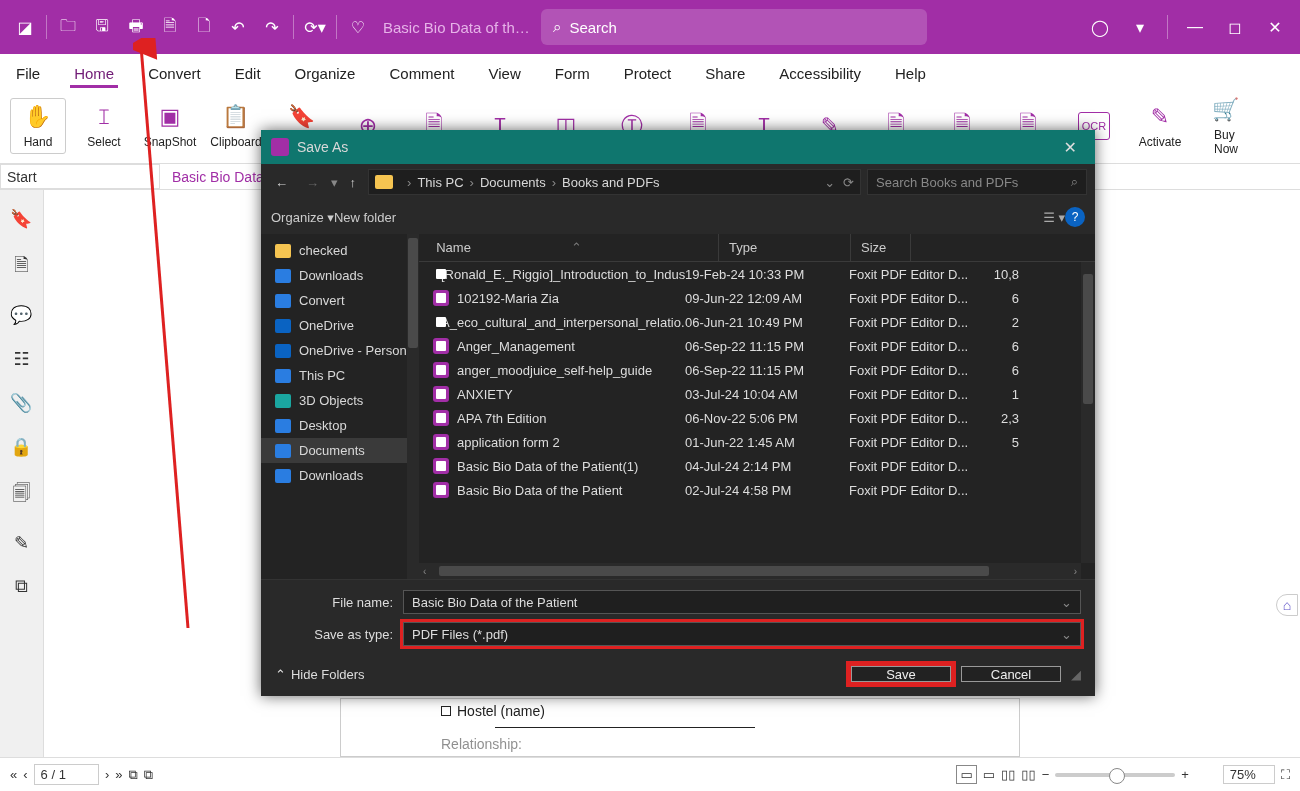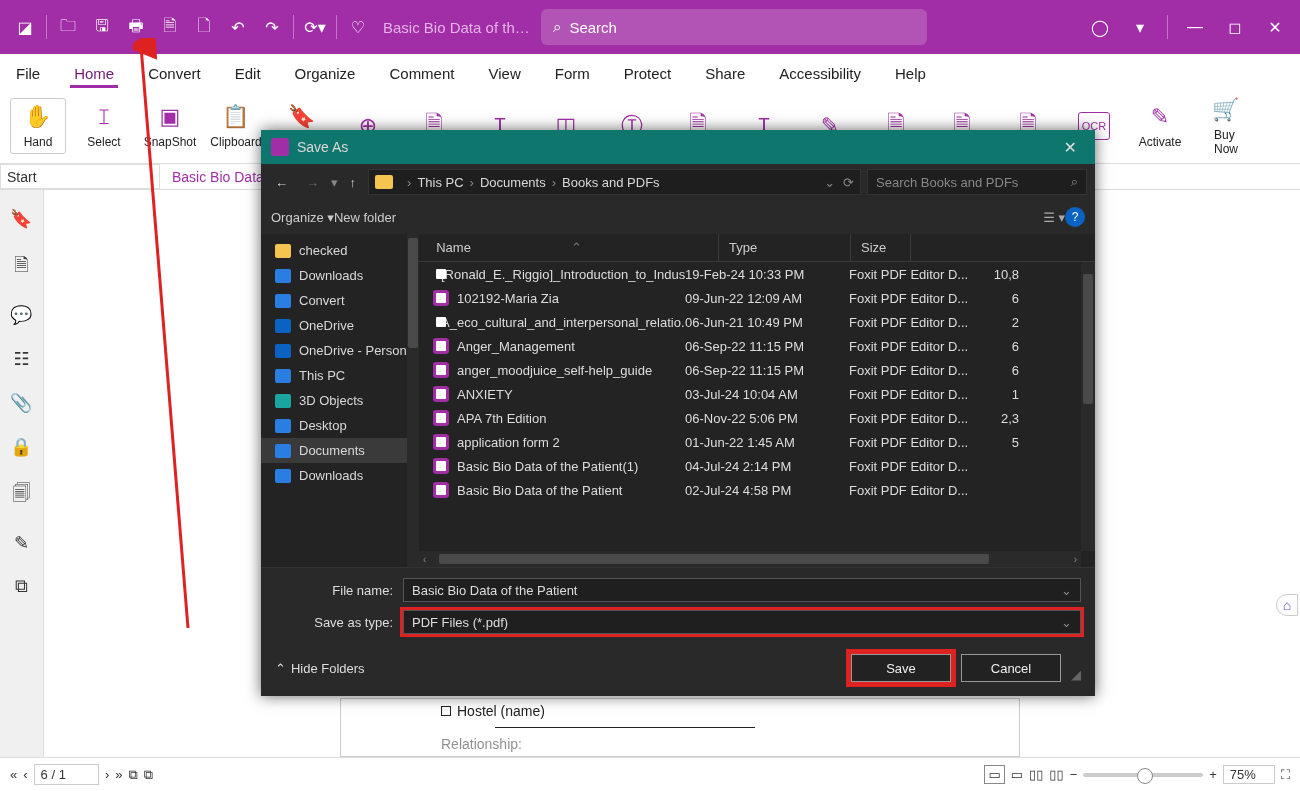--- a/index.html
+++ b/index.html
@@ -69,21 +69,21 @@
 .fl-scroll-h span{ color:#888; font-size:10px; position:relative; z-index:2;}
 .dlg-bottom { padding:10px 14px; display:flex; flex-direction:column; gap:8px; border-top:1px solid #333; background:#292929;}
 .dlg-bottom .row{ display:flex; align-items:center; gap:10px;}
 .dlg-bottom .lbl{ width:118px; text-align:right; font-size:13px; color:#ddd;}
 .dlg-bottom .fld{ flex:1; height:24px; background:#1f1f1f; border:1px solid #555; padding:0 8px; color:#ddd; font-size:13px; display:flex; align-items:center; justify-content:space-between;}
 .dlg-bottom .fld.red-outline{ outline:3px solid #de2121; }
 .dlg-bottom .settings-btn{ width:160px; height:26px; border:1px solid #444; color:#888; background:#2a2a2a; display:flex; align-items:center; justify-content:center; font-size:13px; margin-left:128px;}
 .dlg-footer{ display:flex; align-items:center; padding:10px 14px 14px; gap:10px;}
 .dlg-footer .hide{ display:flex; align-items:center; gap:5px; color:#ddd; font-size:13px;}
 .dlg-footer .spacer{flex:1;}
-.dlg-footer .btn{ width:100px; height:28px; border:1px solid #999; background:#222; color:#eee; display:flex; align-items:center; justify-content:center; font-size:13px;}
+.dlg-footer .btn{ width:100px; height:16px; border:1px solid #999; background:#222; color:#eee; display:flex; align-items:center; justify-content:center; font-size:13px;}
 .dlg-footer .btn.save{ outline:5px solid #de2121; }
 
 .arrow-svg { position:absolute; left:133px; top:38px; width:70px; height:610px; pointer-events:none; }
 .float-help { position:absolute; right:2px; top:594px; width:22px; height:22px; border-radius:11px 0 0 11px; background:#fff; border:1px solid #ccc; display:flex; align-items:center; justify-content:center; color:#5a4ec7; font-size:14px;}
 </style>
 </head>
 <body>
 
 <div class="titlebar">
   <div class="icon-btn">◪</div>
@@ -450,16 +450,16 @@
   <span>⧉</span>
   <span>⧉</span>
   <div class="right">
     <span style="border:1px solid #888;padding:1px 3px;">▭</span>
     <span>▭</span>
     <span>▯▯</span>
     <span>▯▯</span>
     <span>−</span>
     <div class="slider"></div>
     <span>+</span>
-    <span style="border:1px solid #ccc;padding:1px 18px 1px 6px;">75%</span>
+    <span style="border:1px solid #ccc;padding:1px 18px 1px 6px;margin-left:28px;">75%</span>
     <span>⛶</span>
   </div>
 </div>
 
 </body></html>

